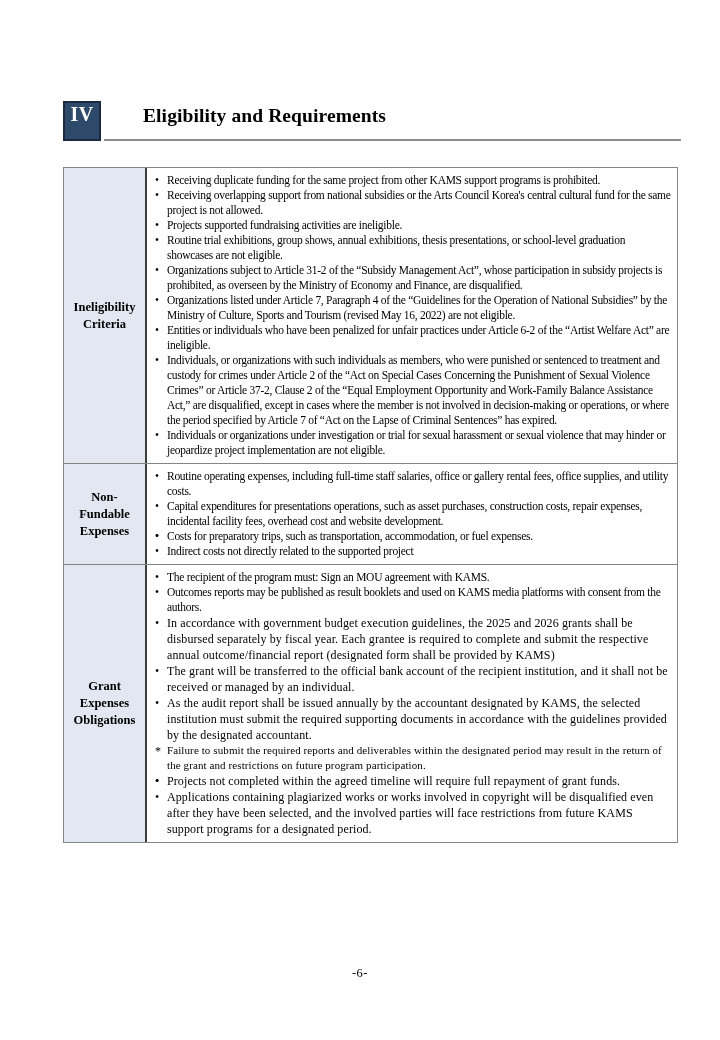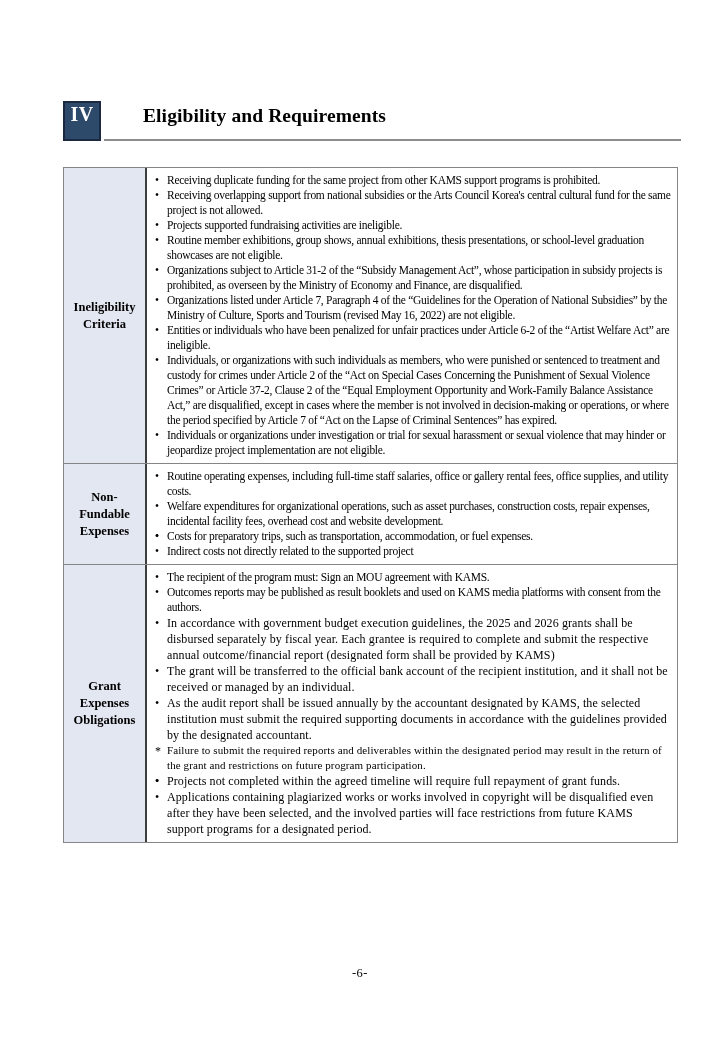--- a/index.html
+++ b/index.html
@@ -90,40 +90,40 @@
   <div class="t-row">
     <div class="label-cell">
       <span>Ineligibility</span>
       <span>Criteria</span>
     </div>
     <div class="content-cell">
       <ul class="bullets">
         <li class="narrow"><span class="marker">•</span><span>Receiving duplicate funding for the same project from other KAMS support programs is prohibited.</span></li>
         <li class="narrow"><span class="marker">•</span><span>Receiving overlapping support from national subsidies or the Arts Council Korea's central cultural fund for the same project is not allowed.</span></li>
         <li class="narrow"><span class="marker">•</span><span>Projects supported fundraising activities are ineligible.</span></li>
-        <li class="narrow"><span class="marker">•</span><span>Routine member exhibitions, group shows, annual exhibitions, thesis presentations, or school-level graduation showcases are not eligible.</span></li>
+        <li class="narrow"><span class="marker">•</span><span>Routine trial exhibitions, group shows, annual exhibitions, thesis presentations, or school-level graduation showcases are not eligible.</span></li>
         <li class="narrow"><span class="marker">•</span><span>Organizations subject to Article 31-2 of the “Subsidy Management Act”, whose participation in subsidy projects is prohibited, as overseen by the Ministry of Economy and Finance, are disqualified.</span></li>
         <li class="narrow"><span class="marker">•</span><span>Organizations listed under Article 7, Paragraph 4 of the “Guidelines for the Operation of National Subsidies” by the Ministry of Culture, Sports and Tourism (revised May 16, 2022) are not eligible.</span></li>
         <li class="narrow"><span class="marker">•</span><span>Entities or individuals who have been penalized for unfair practices under Article 6-2 of the “Artist Welfare Act” are ineligible.</span></li>
         <li class="narrow"><span class="marker">•</span><span>Individuals, or organizations with such individuals as members, who were punished or sentenced to treatment and custody for crimes under Article 2 of the “Act on Special Cases Concerning the Punishment of Sexual Violence Crimes” or Article 37-2, Clause 2 of the “Equal Employment Opportunity and Work-Family Balance Assistance Act,” are disqualified, except in cases where the member is not involved in decision-making or operations, or where the period specified by Article 7 of “Act on the Lapse of Criminal Sentences” has expired.</span></li>
         <li class="narrow"><span class="marker">•</span><span>Individuals or organizations under investigation or trial for sexual harassment or sexual violence that may hinder or jeopardize project implementation are not eligible.</span></li>
       </ul>
     </div>
   </div>
 
   <div class="t-row">
     <div class="label-cell">
       <span>Non-</span>
       <span>Fundable</span>
       <span>Expenses</span>
     </div>
     <div class="content-cell">
       <ul class="bullets">
         <li class="narrow"><span class="marker">•</span><span>Routine operating expenses, including full-time staff salaries, office or gallery rental fees, office supplies, and utility costs.</span></li>
-        <li class="narrow"><span class="marker">•</span><span>Welfare expenditures for organizational operations, such as asset purchases, construction costs, repair expenses, incidental facility fees, overhead cost and website development.</span></li>
+        <li class="narrow"><span class="marker">•</span><span>Capital expenditures for presentations operations, such as asset purchases, construction costs, repair expenses, incidental facility fees, overhead cost and website development.</span></li>
         <li class="narrow"><span class="marker">•</span></li>
         <li class="narrow"><span class="marker">•</span><span>Costs for preparatory trips, such as transportation, accommodation, or fuel expenses.</span></li>
         <li class="narrow"><span class="marker">•</span><span>Indirect costs not directly related to the supported project</span></li>
       </ul>
     </div>
   </div>
 
   <div class="t-row">
     <div class="label-cell">
       <span>Grant</span>

